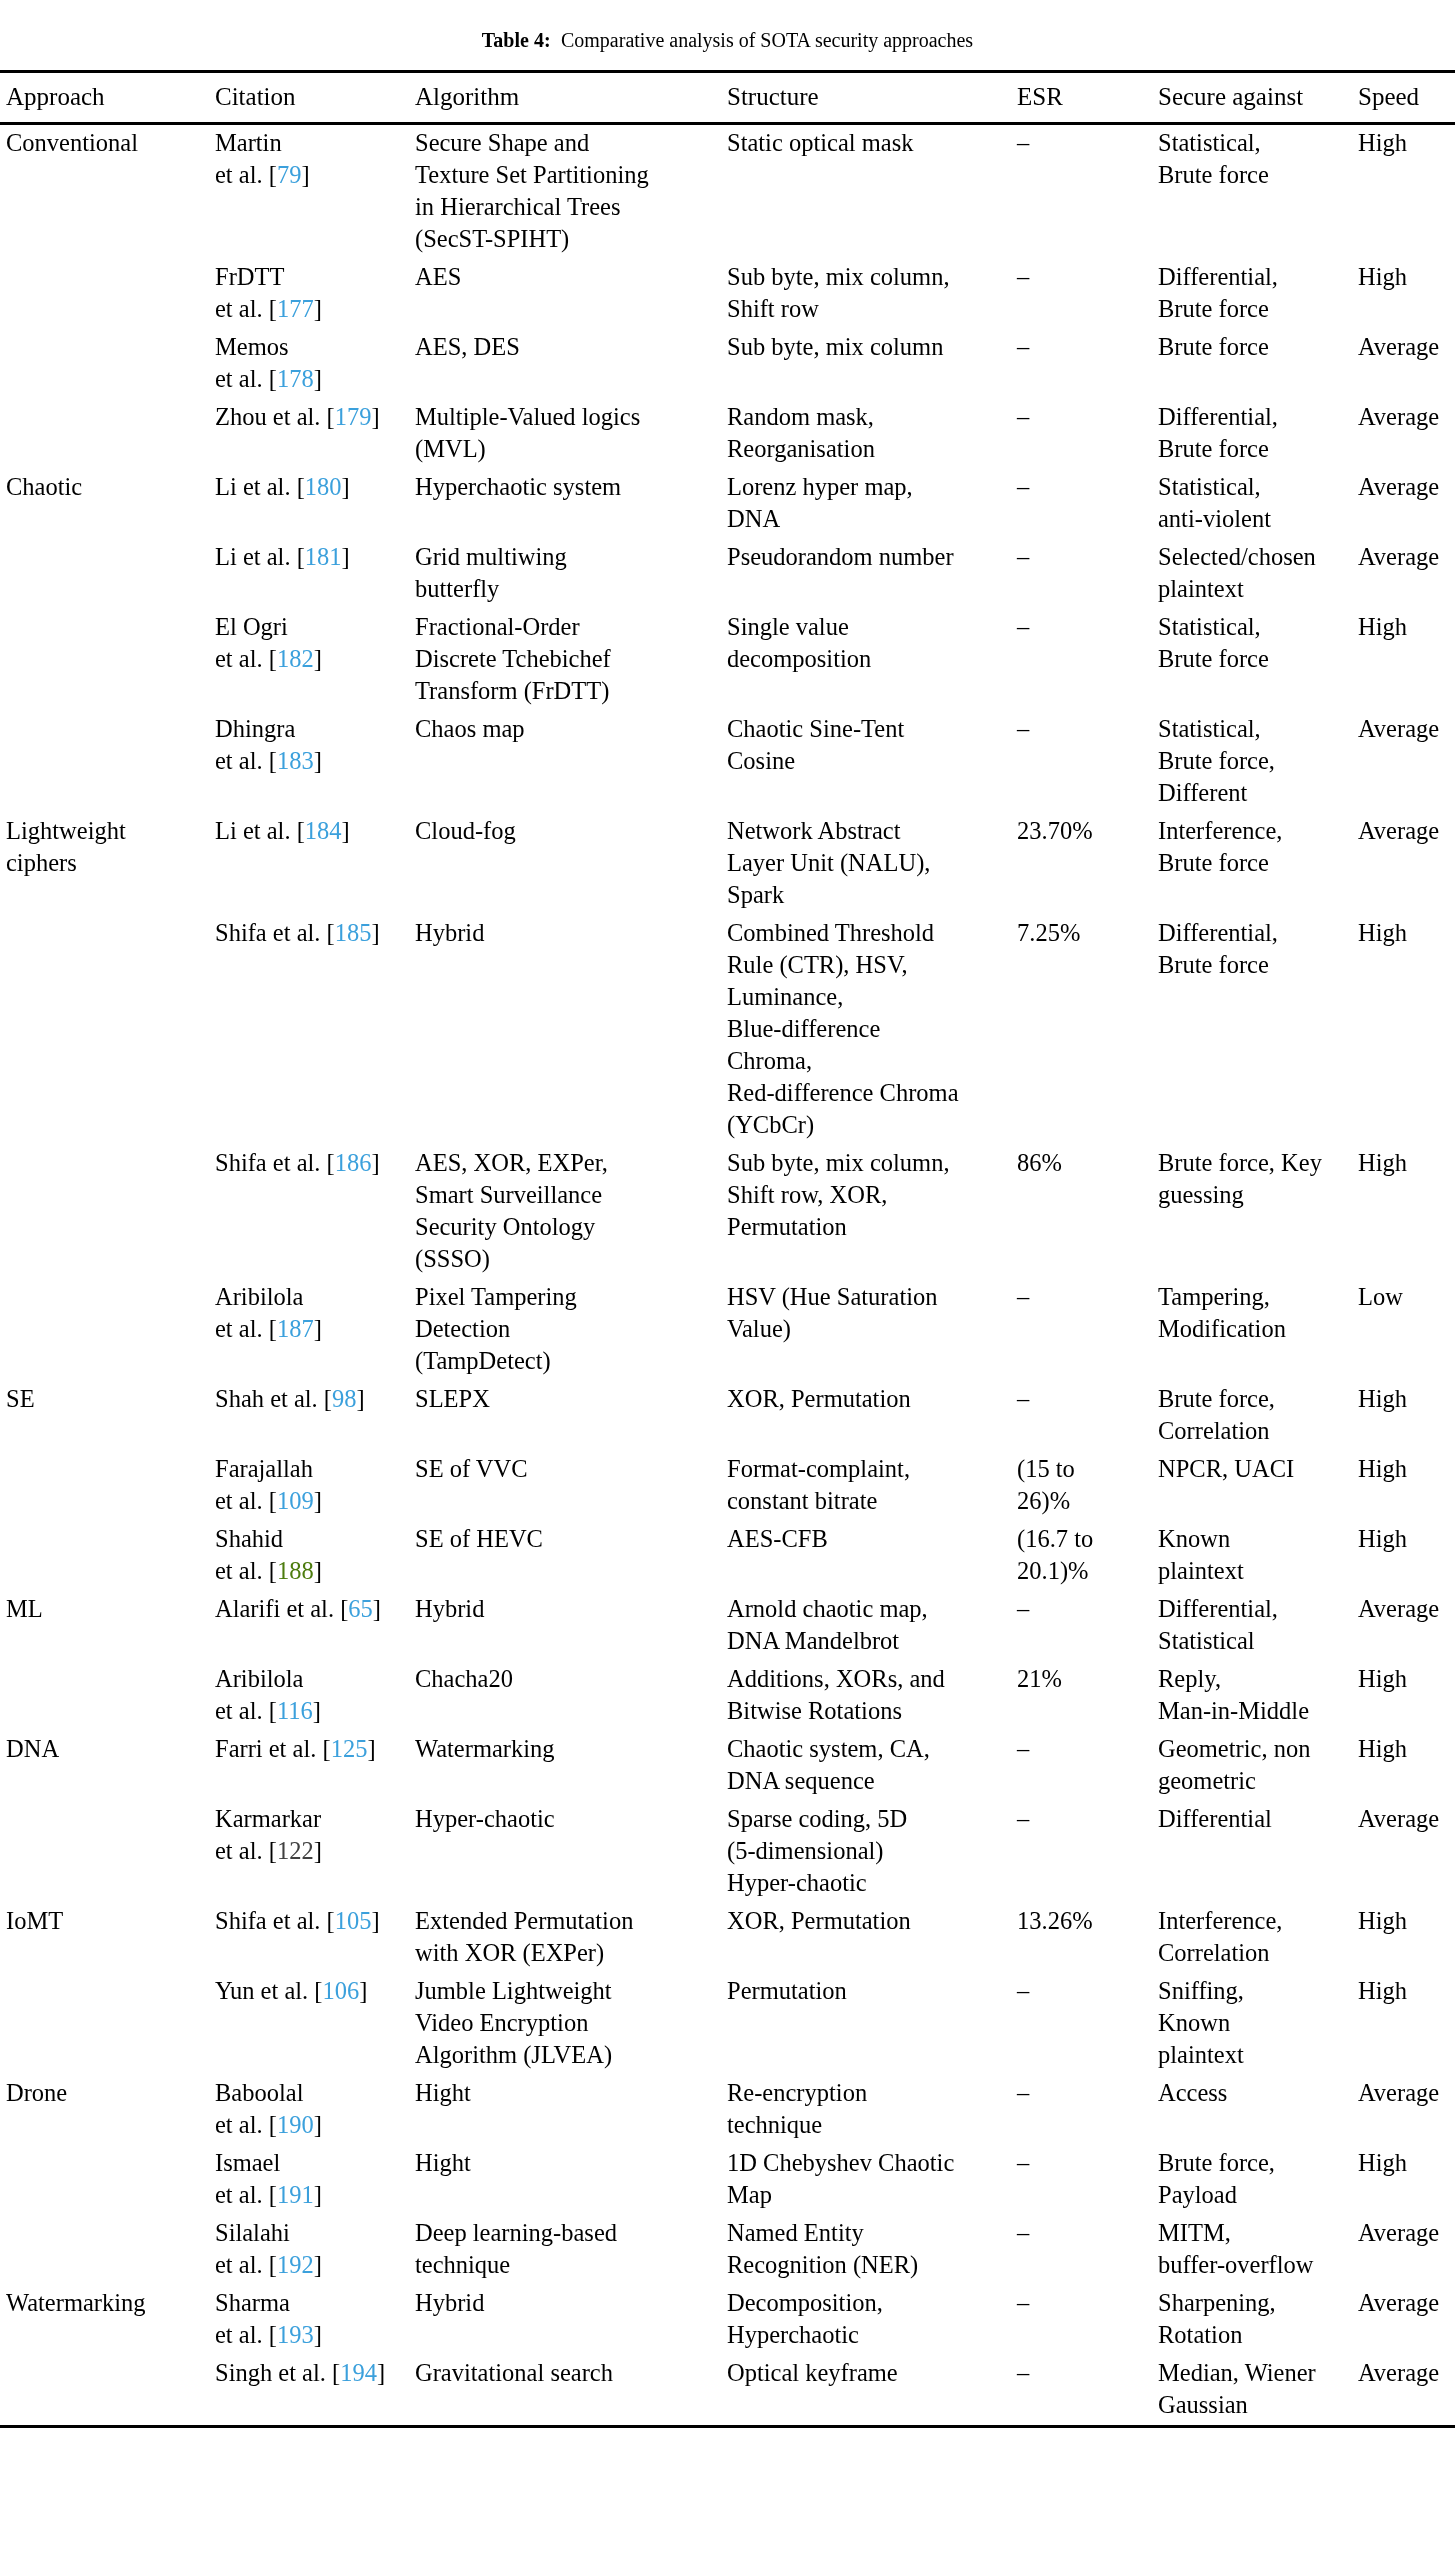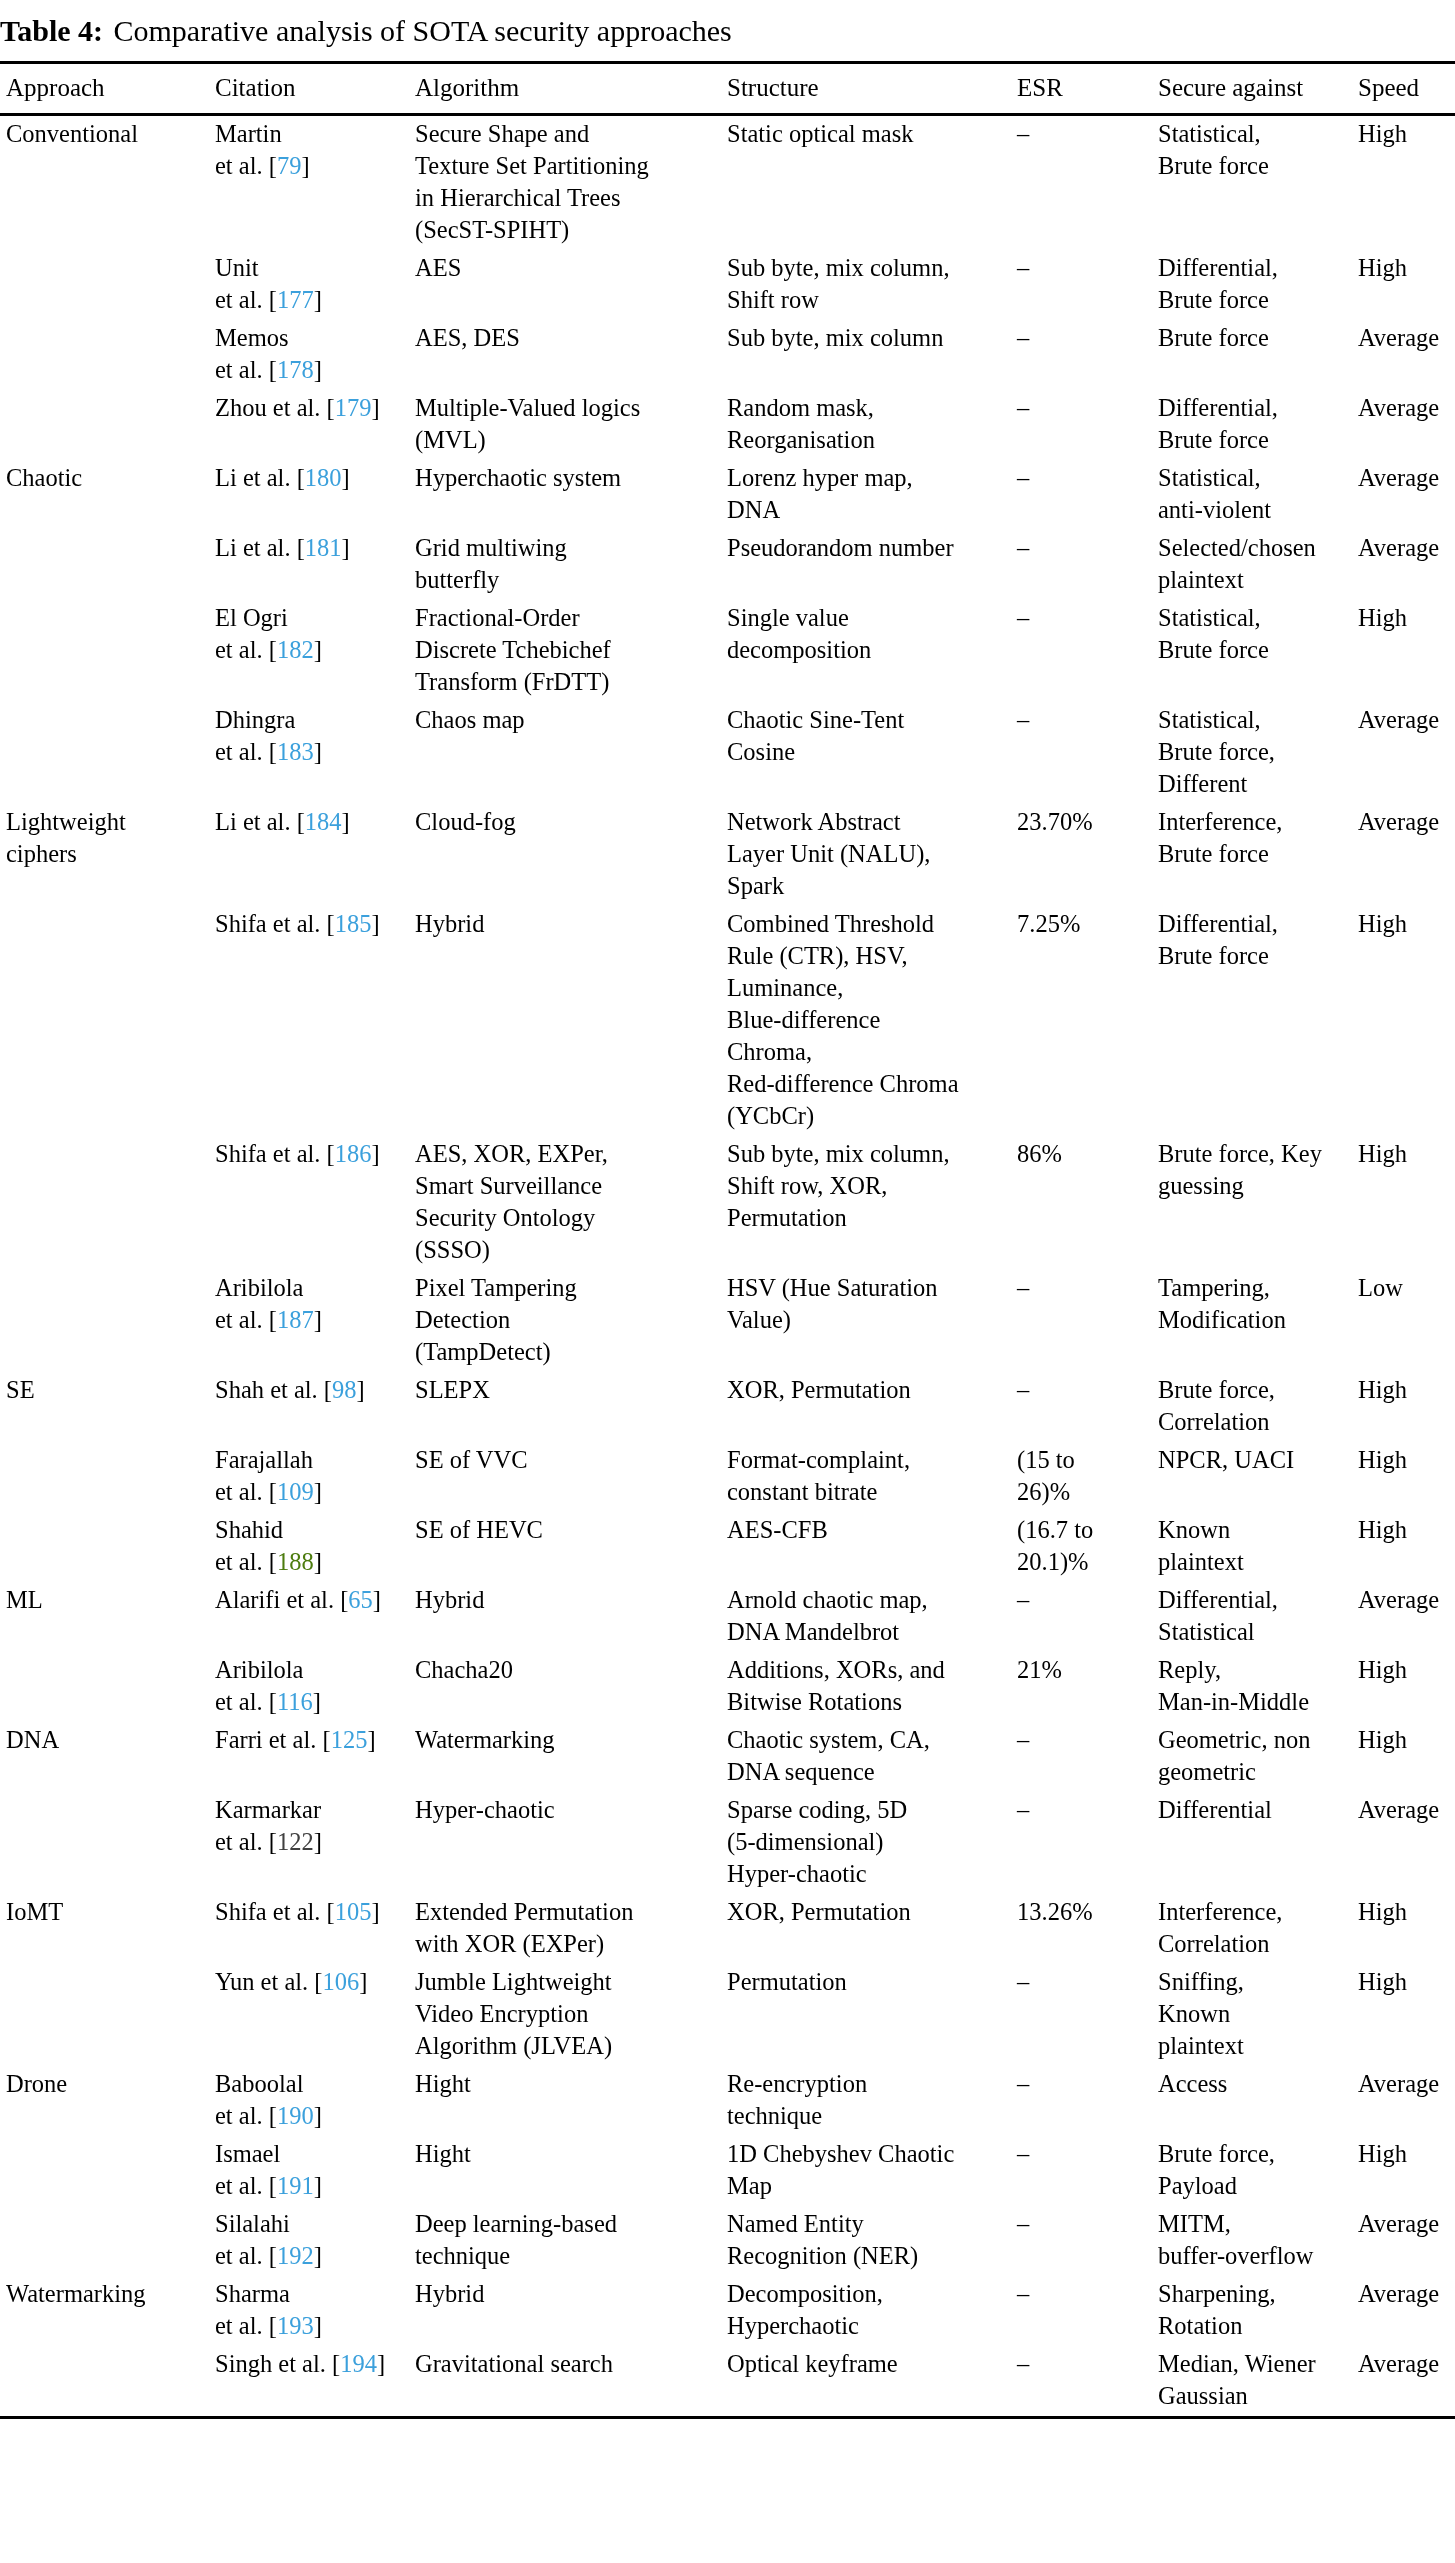--- a/index.html
+++ b/index.html
@@ -11,24 +11,24 @@
     width: 1455px;
     height: 2563px;
     overflow: hidden;
     font-family: "Liberation Serif", "DejaVu Serif", serif;
     color: #000000;
   }
   .page {
     width: 1455px;
   }
   .table-caption {
-    text-align: left;
-    font-size: 30px;
+    text-align: center;
+    font-size: 20px;
     line-height: 36px;
-    padding-top: 13px;
+    padding-top: 22px;
     white-space: nowrap;
   }
   .cap-label {
     font-weight: bold;
     margin-right: 10.4px;
   }
   table.sota {
     width: 1455px;
     border-collapse: collapse;
     table-layout: fixed;
@@ -105,21 +105,21 @@
 in Hierarchical Trees
 (SecST-SPIHT)</td>
           <td>Static optical mask</td>
           <td>–</td>
           <td>Statistical,
 Brute force</td>
           <td>High</td>
         </tr>
         <tr>
           <td></td>
-          <td><span>Unit
+          <td><span>FrDTT
 et al. [</span><span class="ref" style="color: rgb(59, 160, 220);">177</span><span>]</span></td>
           <td>AES</td>
           <td>Sub byte, mix column,
 Shift row</td>
           <td>–</td>
           <td>Differential,
 Brute force</td>
           <td>High</td>
         </tr>
         <tr>

